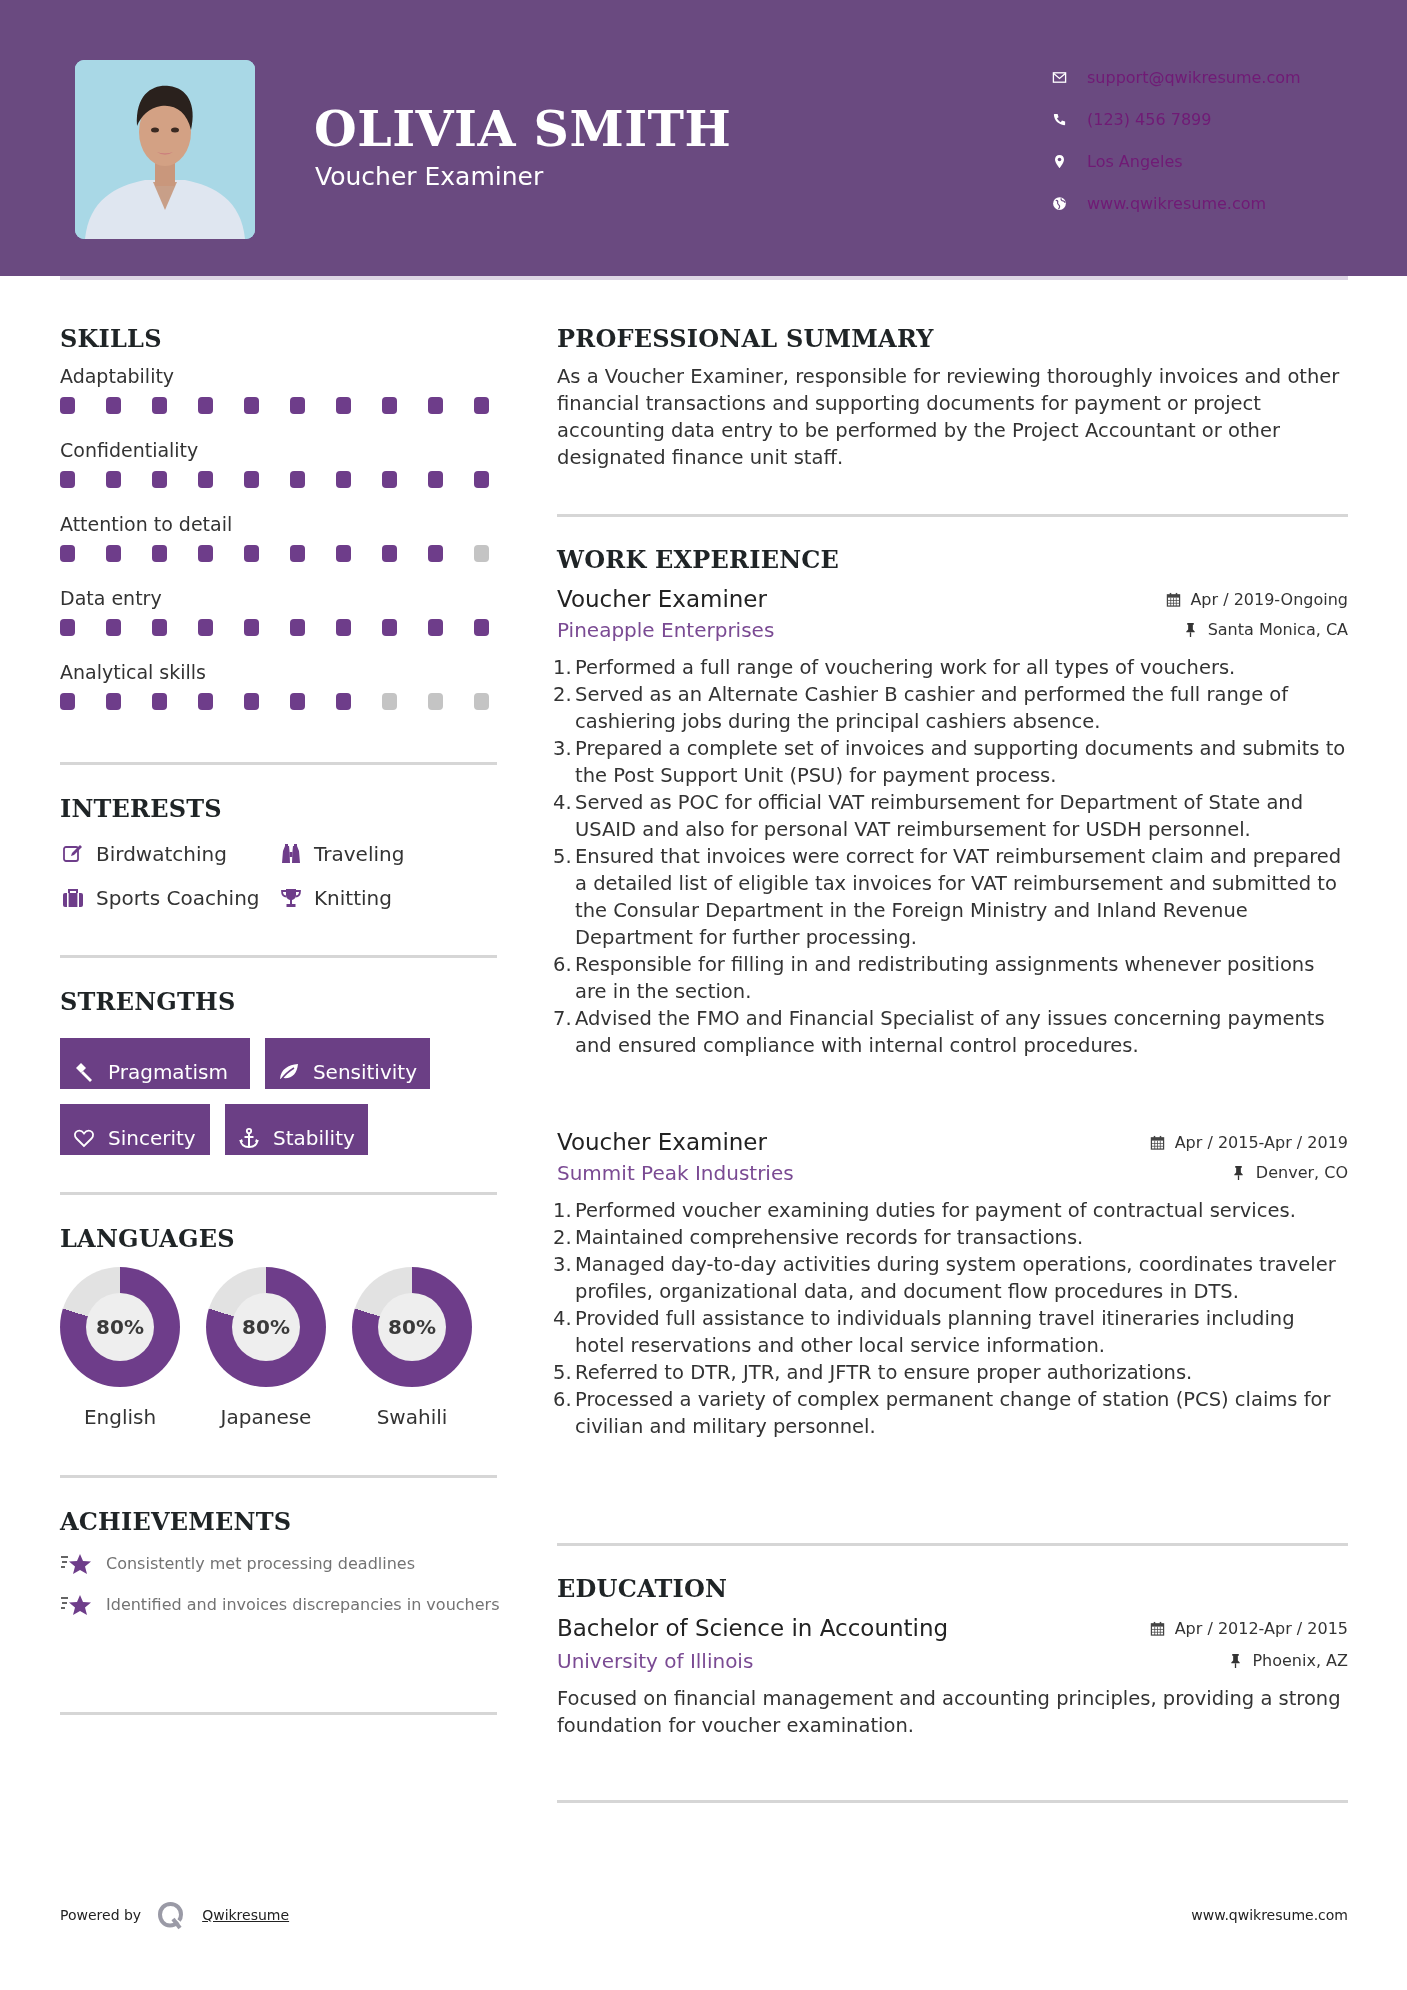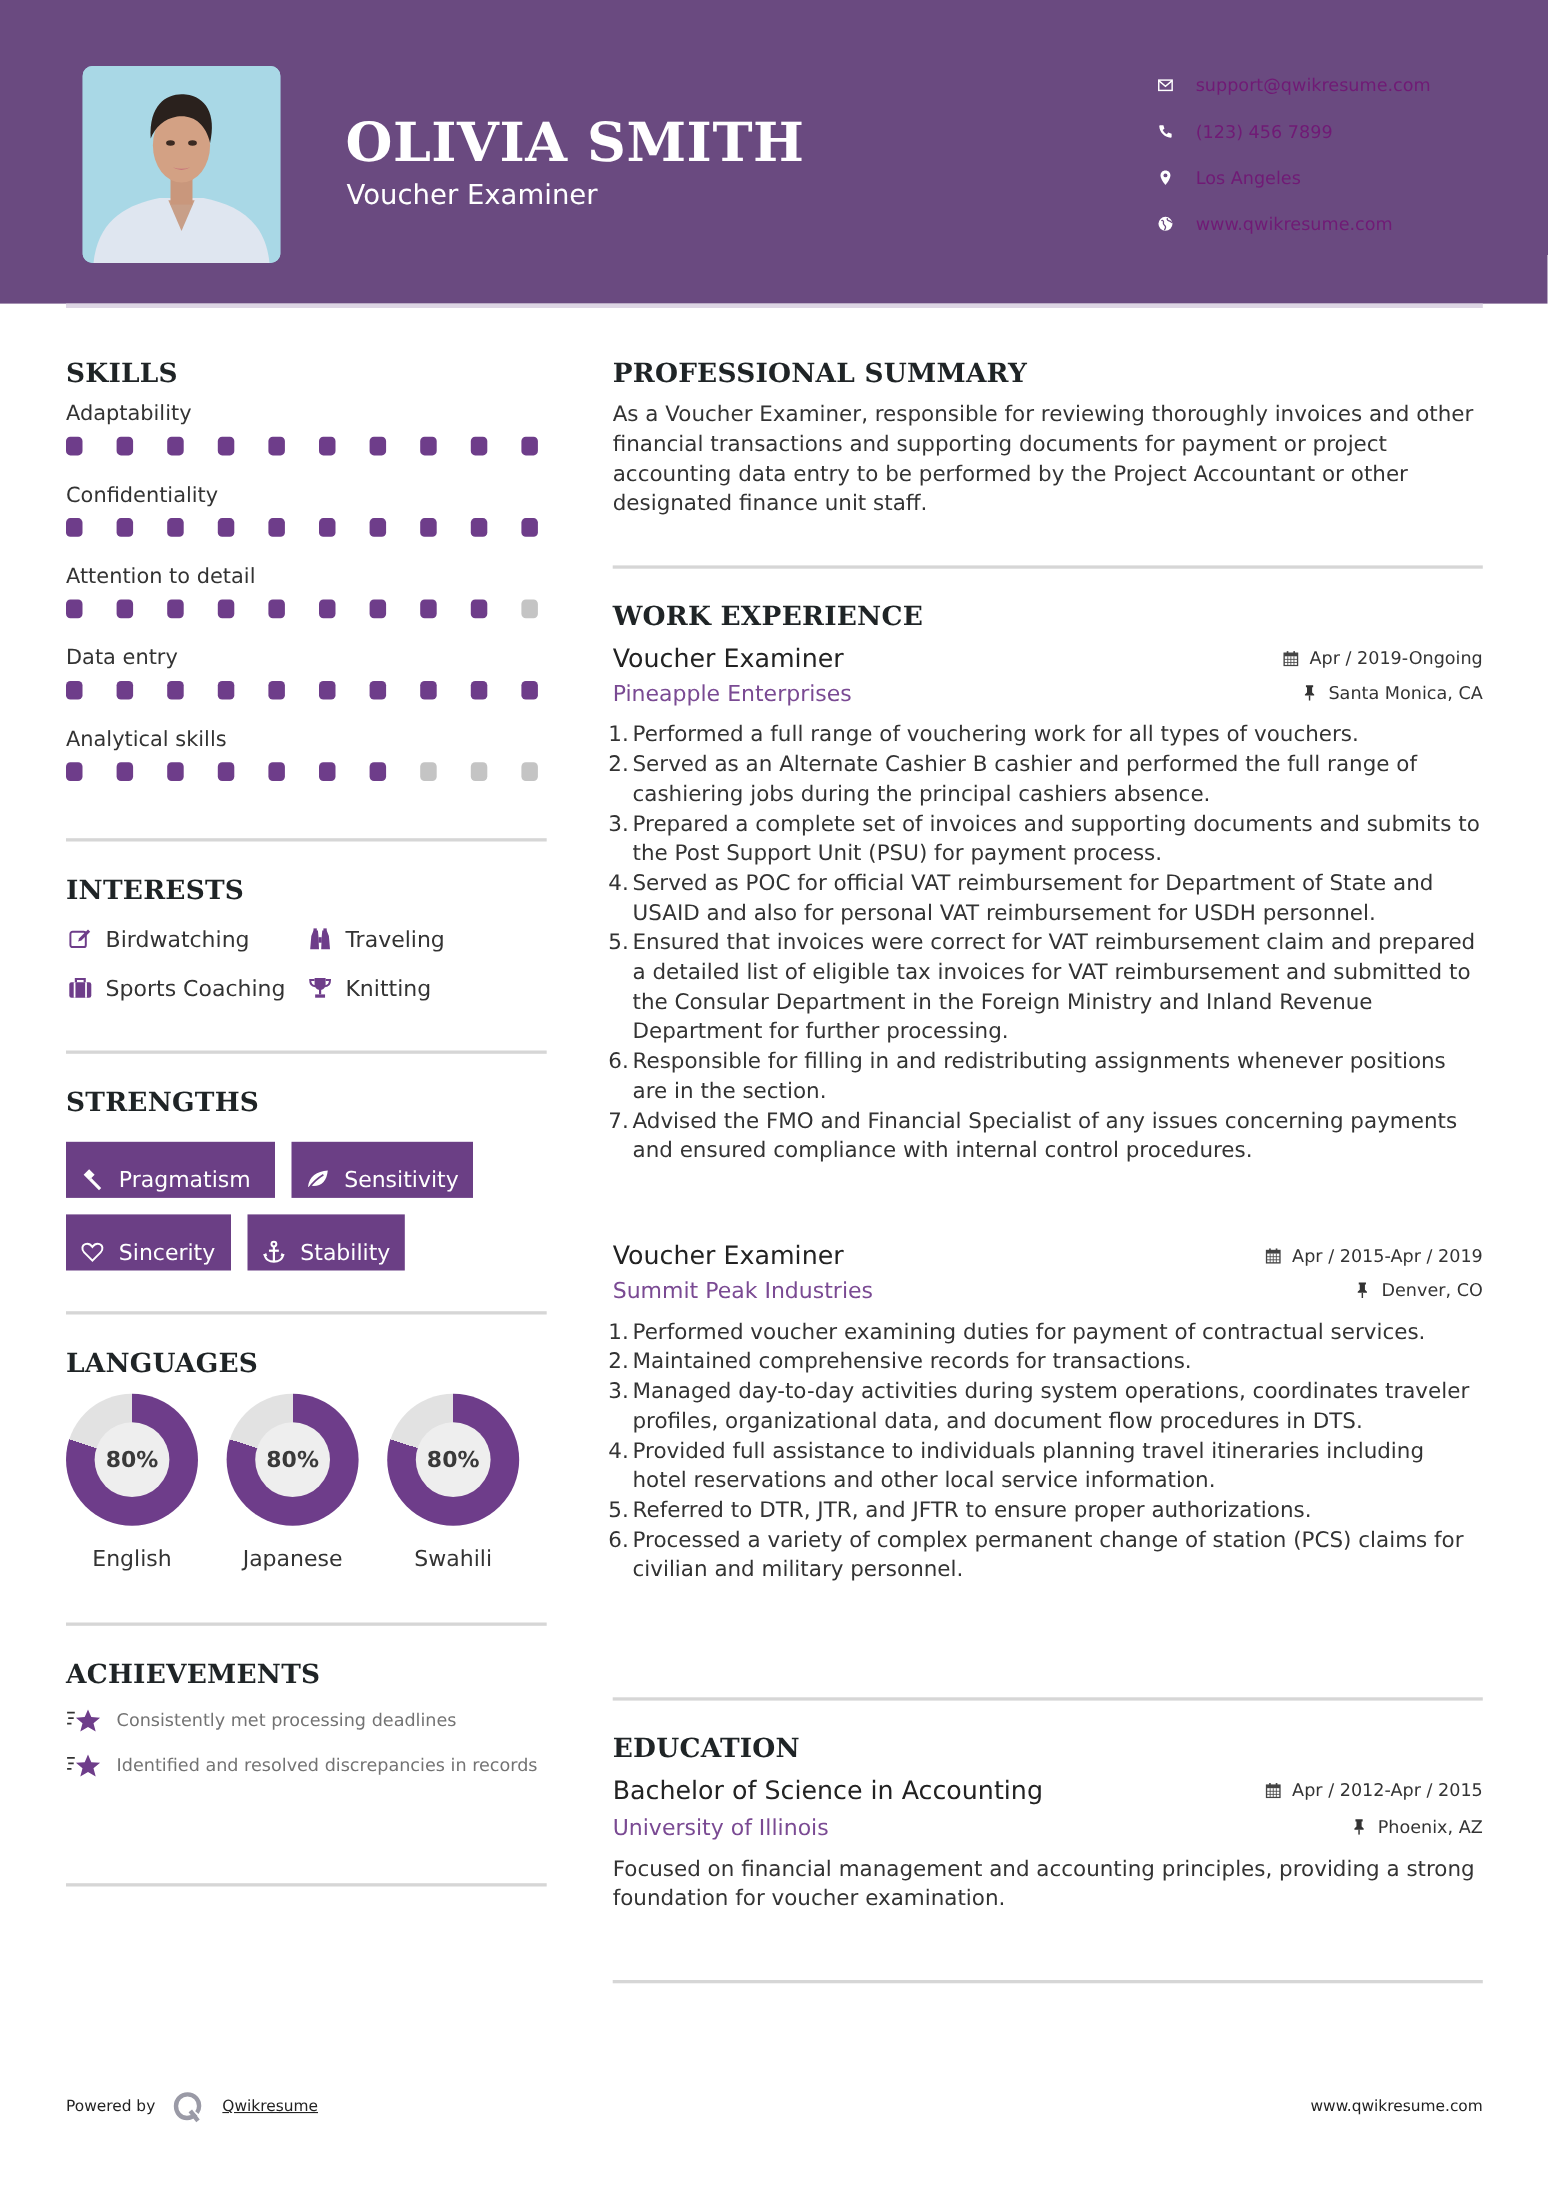--- a/index.html
+++ b/index.html
@@ -338,21 +338,21 @@
             <path d="M1 6 L8 6 M2 11 L7 11 M1 16 L5 16" stroke="#333" stroke-width="1.6" fill="none"></path>
             <path d="M20 3 L23 10 L31 10.5 L25 15.5 L27 23 L20 19 L13 23 L15 15.5 L9 10.5 L17 10 Z" fill="#6e3d8a"></path>
           </svg>
         <div class="ach-text">Consistently met processing deadlines</div>
       </div>
       <div class="ach">
         <svg class="aicon" viewBox="0 0 34 26">
             <path d="M1 6 L8 6 M2 11 L7 11 M1 16 L5 16" stroke="#333" stroke-width="1.6" fill="none"></path>
             <path d="M20 3 L23 10 L31 10.5 L25 15.5 L27 23 L20 19 L13 23 L15 15.5 L9 10.5 L17 10 Z" fill="#6e3d8a"></path>
           </svg>
-        <div class="ach-text">Identified and resolved discrepancies in records</div>
+        <div class="ach-text">Identified and invoices discrepancies in vouchers</div>
       </div>
     </div>
   </div>
   <div class="divider" style="left:0; top:1712px; width:437px;"></div>
 </div>
 
 <div class="right">
 
   <div style="position:absolute; top:324px; left:0; width:791px;">
     <div class="section-title">PROFESSIONAL SUMMARY</div>

